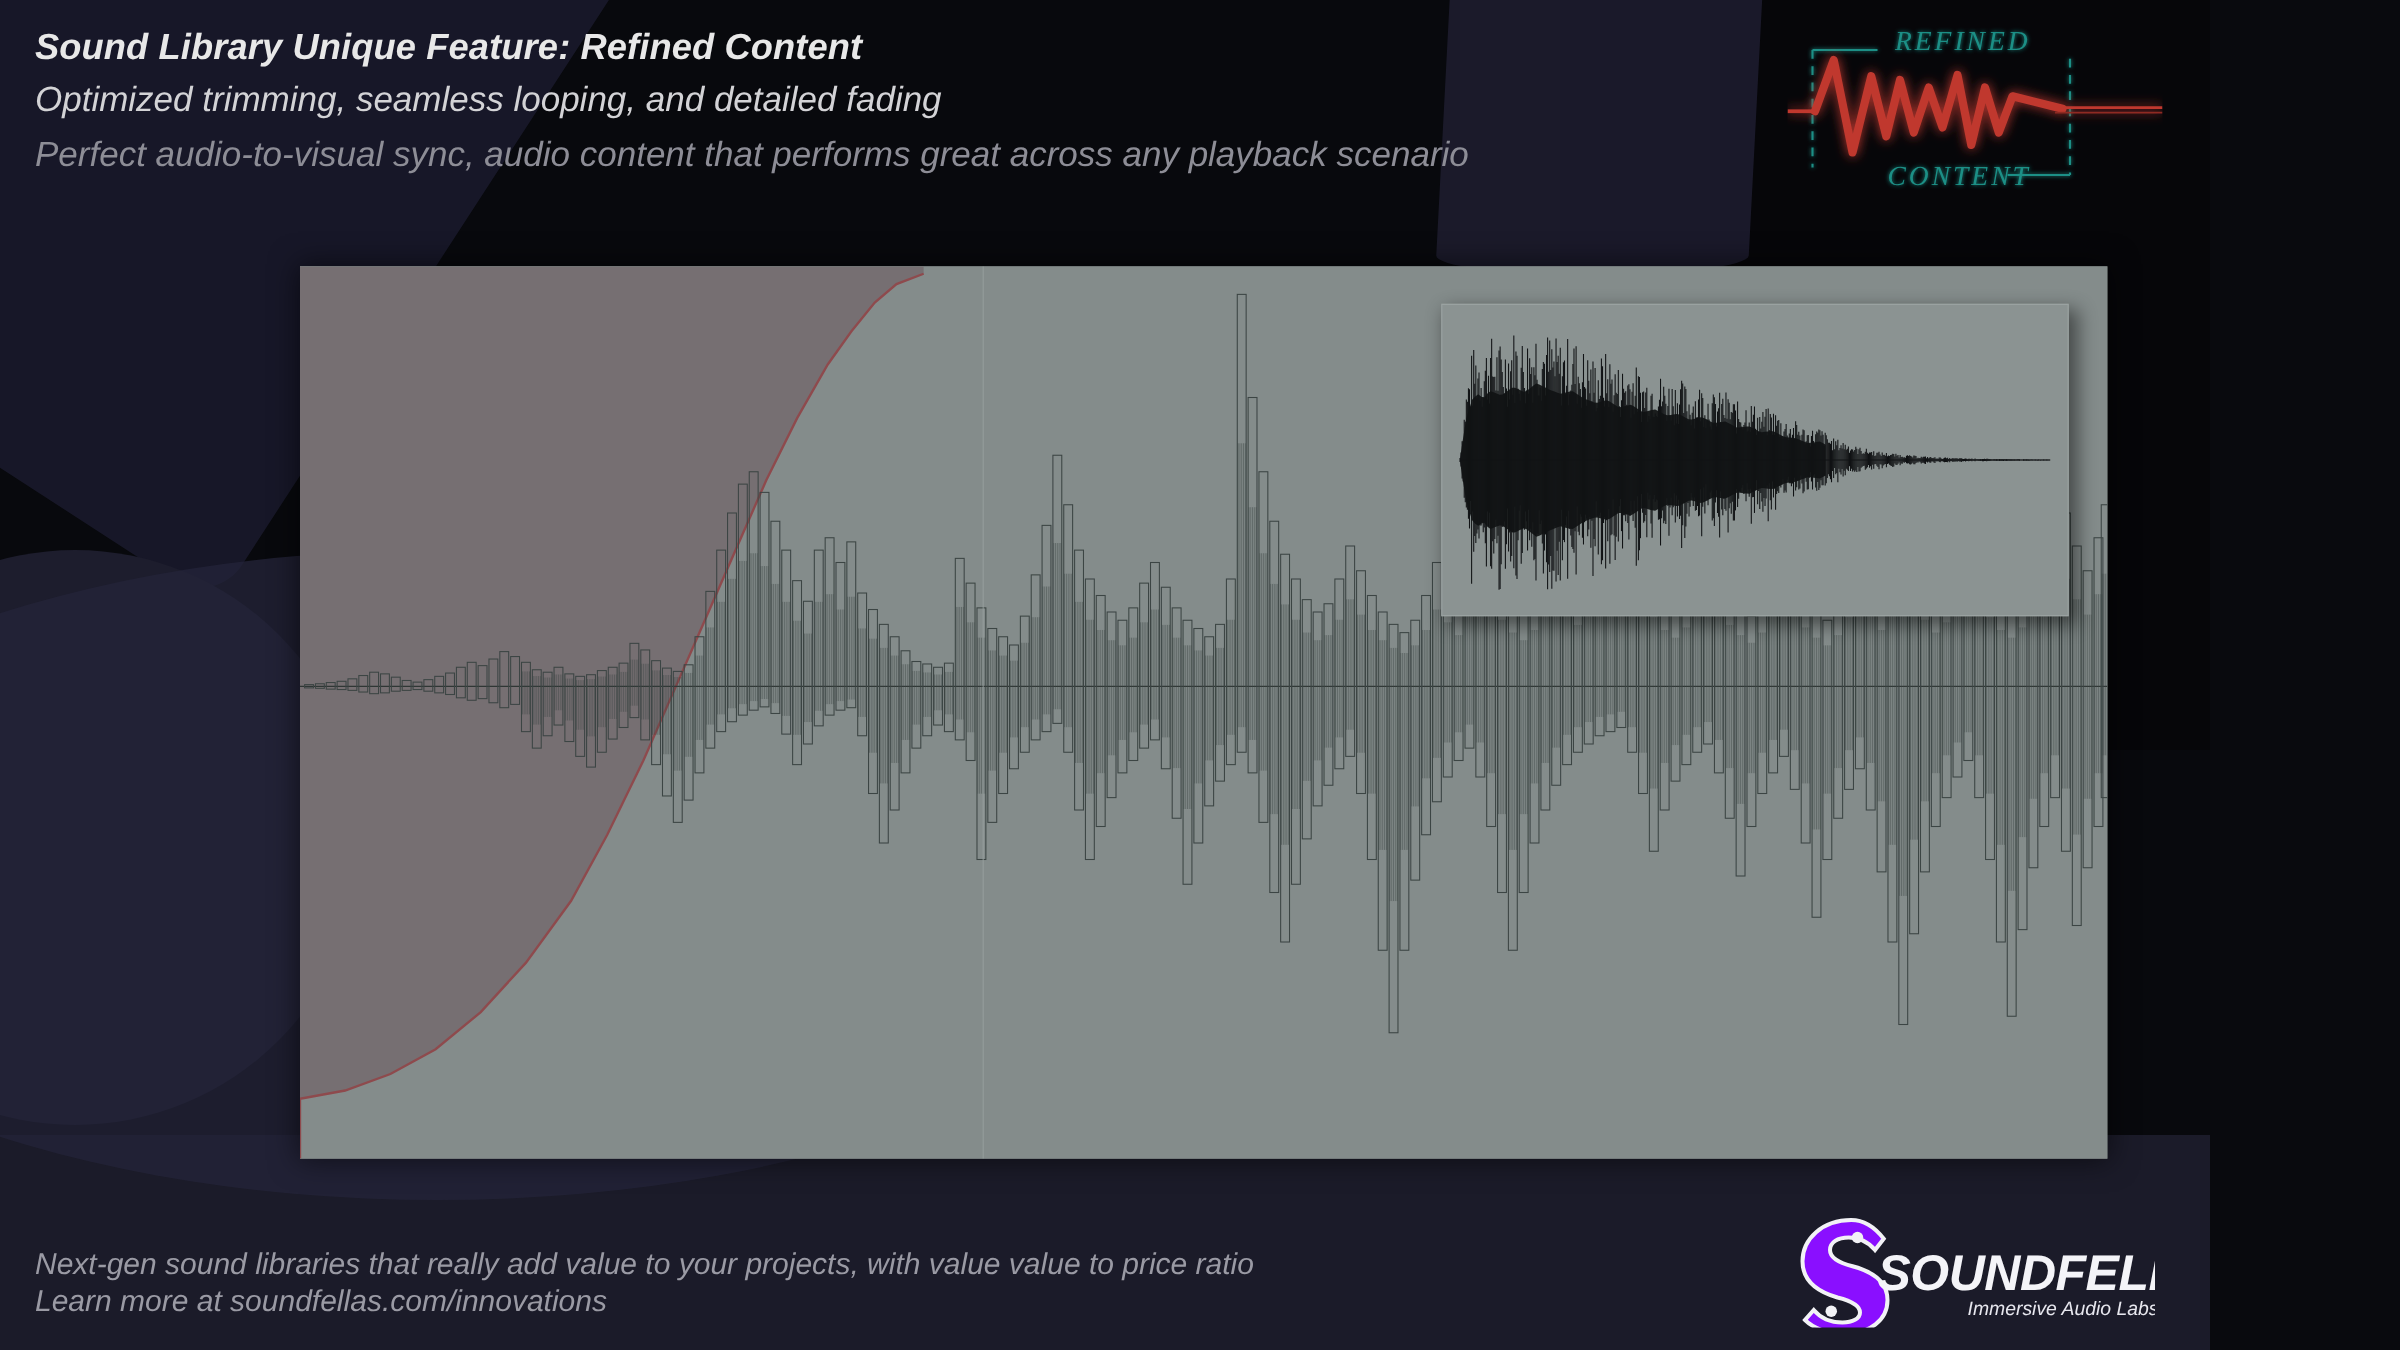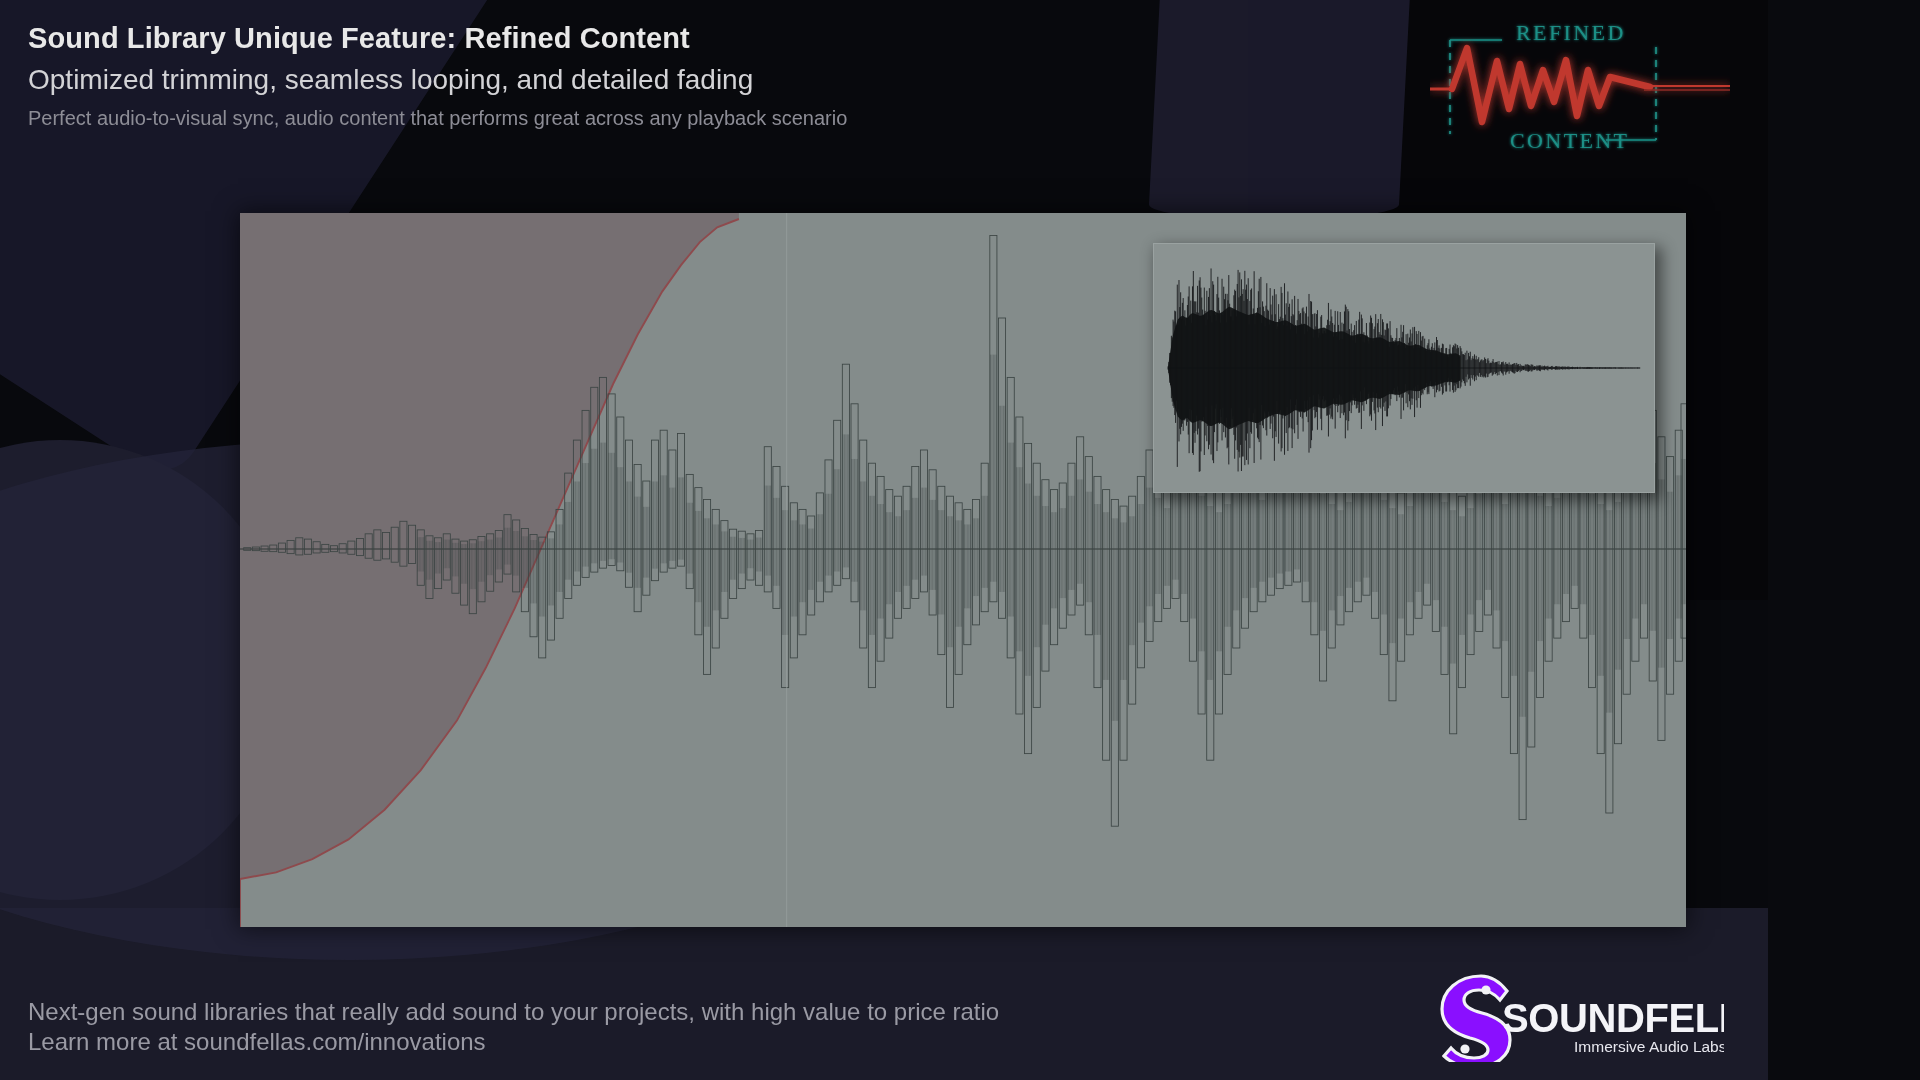--- a/index.html
+++ b/index.html
@@ -7,20 +7,21 @@
     width: 1920px; height: 1080px;
     overflow: hidden;
     background: #090a0e;
     font-family: "Liberation Sans", sans-serif;
   }
   #stage {
     position: relative;
     width: 1768px; height: 1080px;
     background: #08090d;
     overflow: hidden;
+    font-style: italic;
   }
 
   
   .bg-layer { position: absolute; inset: 0; overflow: hidden; pointer-events: none; }
   .bg-band {
     position: absolute;
     left: 1155px; top: -40px;
     width: 250px; height: 260px;
     background: #1e1d30;
     border-radius: 50% / 6%;
@@ -74,21 +75,21 @@
   .header { position: absolute; left: 28px; top: 20px; z-index: 6; }
   .title {
     font-size: 29px; font-weight: bold; color: #e8e8e8;
     letter-spacing: .1px; line-height: 1.28;
   }
   .subtitle {
     font-size: 28px; color: #d3d3d6; line-height: 1.45;
     margin-top: 3px; font-weight: 400;
   }
   .tagline {
-    font-size: 20px; color: #8d8d96; line-height: 1.45;
+    font-size: 28px; color: #8d8d96; line-height: 1.45;
     margin-top: 3px; font-weight: 400;
   }
 
   
   .feature-logo {
     position: absolute; right: 38px; top: 14px;
     width: 300px; height: 148px; z-index: 6;
   }
   .feature-logo svg { display: block; }
 
@@ -1676,21 +1677,21 @@
           <line x1="484.31" y1="123.71" x2="484.31" y2="124.24"></line>
           <line x1="485.16" y1="123.75" x2="485.16" y2="124.24"></line>
           <line x1="486.00" y1="123.73" x2="486.00" y2="124.28"></line>
         </g>
         <path d="M 14 124 L 14.0 122.8 L 16.4 106.9 L 18.9 91.4 L 21.3 83.2 L 23.8 75.6 L 26.2 73.1 L 28.6 71.4 L 31.1 73.3 L 33.5 73.9 L 35.9 70.7 L 38.4 68.9 L 40.8 69.8 L 43.3 70.8 L 45.7 71.7 L 48.1 71.5 L 50.6 69.7 L 53.0 68.0 L 55.5 66.2 L 57.9 66.1 L 60.3 67.2 L 62.8 68.4 L 65.2 69.5 L 67.7 68.4 L 70.1 66.5 L 72.5 64.6 L 75.0 62.7 L 77.4 63.5 L 79.8 64.7 L 82.3 66.0 L 84.7 67.3 L 87.2 68.3 L 89.6 69.2 L 92.0 70.2 L 94.5 71.0 L 96.9 70.3 L 99.4 69.7 L 101.8 69.1 L 104.2 68.9 L 106.7 70.5 L 109.1 72.1 L 111.5 73.7 L 114.0 75.1 L 116.4 76.0 L 118.9 77.0 L 121.3 77.9 L 123.7 78.1 L 126.2 77.5 L 128.6 76.8 L 131.1 76.2 L 133.5 76.9 L 135.9 78.5 L 138.4 80.1 L 140.8 81.7 L 143.2 81.6 L 145.7 81.0 L 148.1 80.4 L 150.6 79.7 L 153.0 81.0 L 155.4 82.6 L 157.9 84.2 L 160.3 85.8 L 162.8 85.2 L 165.2 84.5 L 167.6 83.9 L 170.1 83.5 L 172.5 84.8 L 175.0 86.1 L 177.4 87.3 L 179.8 88.2 L 182.3 87.9 L 184.7 87.6 L 187.1 87.2 L 189.6 87.5 L 192.0 88.8 L 194.5 90.1 L 196.9 91.4 L 199.3 91.6 L 201.8 91.0 L 204.2 90.4 L 206.7 89.7 L 209.1 90.3 L 211.5 91.6 L 214.0 92.9 L 216.4 94.1 L 218.8 94.2 L 221.3 93.9 L 223.7 93.5 L 226.2 93.2 L 228.6 94.3 L 231.0 95.6 L 233.5 96.9 L 235.9 98.1 L 238.4 97.8 L 240.8 97.5 L 243.2 97.2 L 245.7 97.1 L 248.1 98.4 L 250.6 99.6 L 253.0 100.9 L 255.4 101.7 L 257.9 101.4 L 260.3 101.1 L 262.7 100.8 L 265.2 101.1 L 267.6 102.4 L 270.1 103.7 L 272.5 104.9 L 274.9 105.7 L 277.4 106.0 L 279.8 106.3 L 282.3 106.6 L 284.7 107.4 L 287.1 108.4 L 289.6 109.3 L 292.0 110.3 L 294.4 110.2 L 296.9 109.9 L 299.3 109.6 L 301.8 109.2 L 304.2 110.4 L 306.6 111.7 L 306.6 136.3 L 304.2 137.6 L 301.8 138.8 L 299.3 138.4 L 296.9 138.1 L 294.4 137.8 L 292.0 137.7 L 289.6 138.7 L 287.1 139.6 L 284.7 140.6 L 282.3 141.4 L 279.8 141.7 L 277.4 142.0 L 274.9 142.3 L 272.5 143.1 L 270.1 144.3 L 267.6 145.6 L 265.2 146.9 L 262.7 147.2 L 260.3 146.9 L 257.9 146.6 L 255.4 146.3 L 253.0 147.1 L 250.6 148.4 L 248.1 149.6 L 245.7 150.9 L 243.2 150.8 L 240.8 150.5 L 238.4 150.2 L 235.9 149.9 L 233.5 151.1 L 231.0 152.4 L 228.6 153.7 L 226.2 154.8 L 223.7 154.5 L 221.3 154.1 L 218.8 153.8 L 216.4 153.9 L 214.0 155.1 L 211.5 156.4 L 209.1 157.7 L 206.7 158.3 L 204.2 157.6 L 201.8 157.0 L 199.3 156.4 L 196.9 156.6 L 194.5 157.9 L 192.0 159.2 L 189.6 160.5 L 187.1 160.8 L 184.7 160.4 L 182.3 160.1 L 179.8 159.8 L 177.4 160.7 L 175.0 161.9 L 172.5 163.2 L 170.1 164.5 L 167.6 164.1 L 165.2 163.5 L 162.8 162.8 L 160.3 162.2 L 157.9 163.8 L 155.4 165.4 L 153.0 167.0 L 150.6 168.3 L 148.1 167.6 L 145.7 167.0 L 143.2 166.4 L 140.8 166.3 L 138.4 167.9 L 135.9 169.5 L 133.5 171.1 L 131.1 171.8 L 128.6 171.2 L 126.2 170.5 L 123.7 169.9 L 121.3 170.1 L 118.9 171.0 L 116.4 172.0 L 114.0 172.9 L 111.5 174.3 L 109.1 175.9 L 106.7 177.5 L 104.2 179.1 L 101.8 178.9 L 99.4 178.3 L 96.9 177.7 L 94.5 177.0 L 92.0 177.8 L 89.6 178.8 L 87.2 179.7 L 84.7 180.7 L 82.3 182.0 L 79.8 183.3 L 77.4 184.5 L 75.0 185.3 L 72.5 183.4 L 70.1 181.5 L 67.7 179.6 L 65.2 178.5 L 62.8 179.6 L 60.3 180.8 L 57.9 181.9 L 55.5 181.8 L 53.0 180.0 L 50.6 178.3 L 48.1 176.5 L 45.7 176.3 L 43.3 177.2 L 40.8 178.2 L 38.4 179.1 L 35.9 177.3 L 33.5 174.1 L 31.1 174.7 L 28.6 176.6 L 26.2 174.9 L 23.8 172.4 L 21.3 164.8 L 18.9 156.6 L 16.4 141.1 L 14.0 125.2 Z" fill="#101214" opacity="0.92"></path>
         <line x1="14" y1="124" x2="486" y2="124" stroke="#101214" stroke-width="0.8"></line>
       </svg>
   </div>
 
   <div class="footer-text">
-    <div class="footer-line">Next-gen sound libraries that really add sound to your projects, with high value to price ratio</div>
+    <div class="footer-line">Next-gen sound libraries that really add value to your projects, with value value to price ratio</div>
     <div class="footer-line">Learn more at soundfellas.com/innovations</div>
   </div>
 
   <div class="brand">
     <svg width="300" height="92" viewBox="0 0 300 92">
       <defs>
         <clipPath id="sclip">
             <rect x="0" y="0" width="300" height="92"></rect>
           </clipPath>
       </defs>

